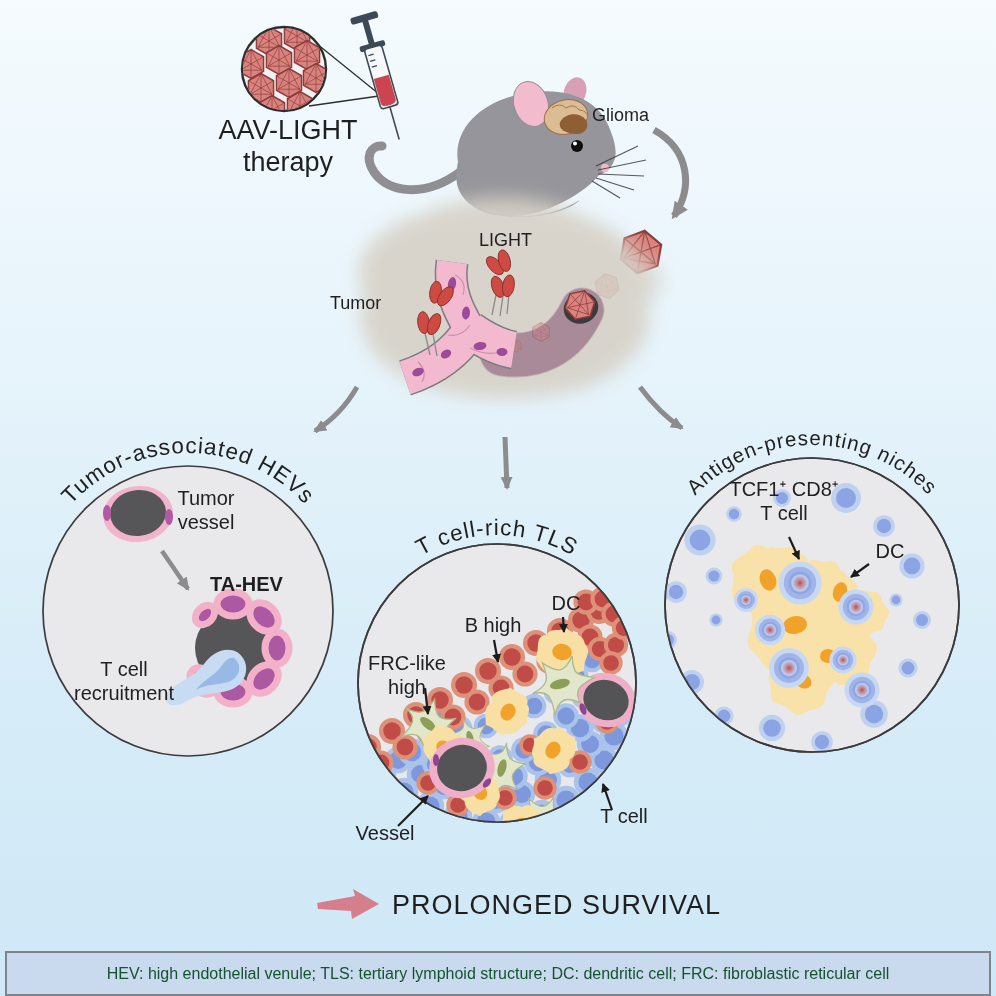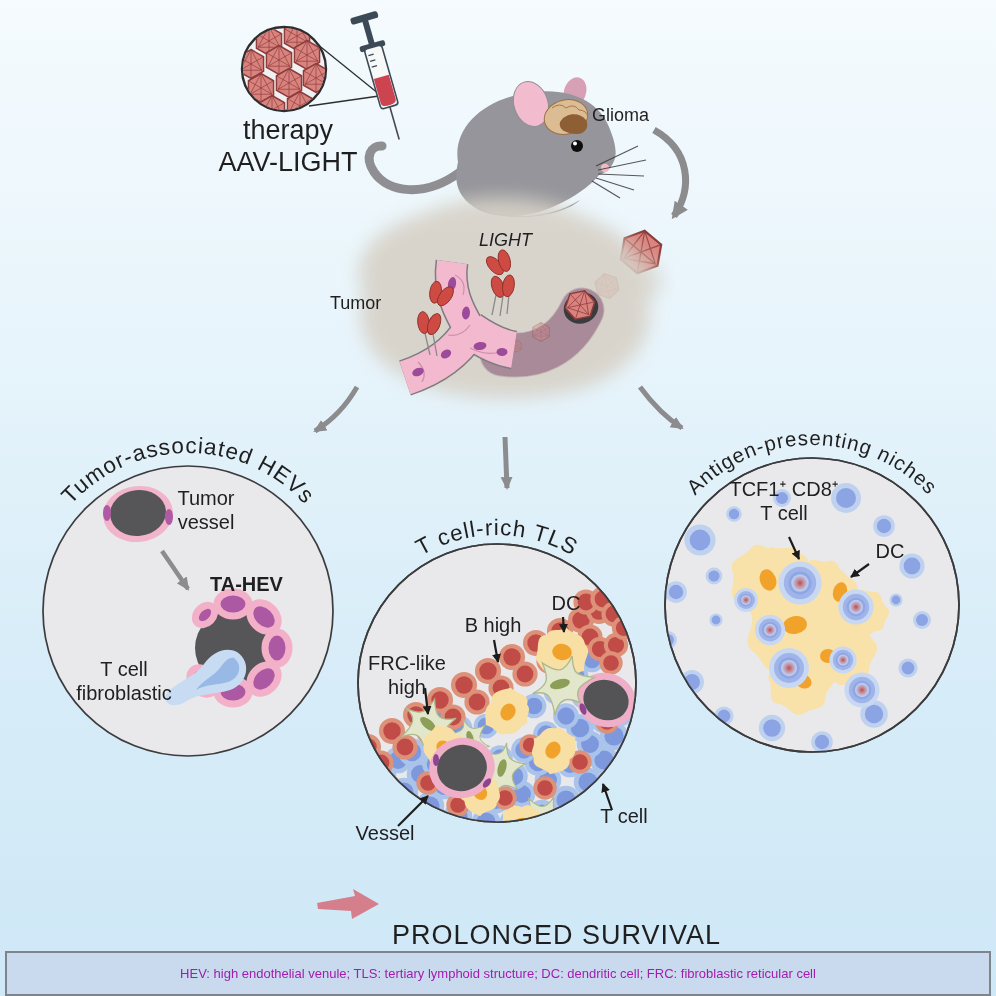--- a/index.html
+++ b/index.html
@@ -12,21 +12,21 @@
   .lbl{position:absolute;line-height:1.18;white-space:nowrap;}
   .center{transform:translateX(-50%);text-align:center;}
   .f20{font-size:20px;}
   .f23{font-size:18px;}
   .f27{font-size:27px;}
   .survival{font-size:27px;letter-spacing:1px;}
   .legendbar{
     position:absolute;left:5px;right:5px;top:951px;height:45px;
     background:#c9daee;border:2px solid #7e848b;box-sizing:border-box;
     display:flex;align-items:center;justify-content:center;
-    font-size:13px;color:#a21caf;white-space:nowrap;
+    font-size:16px;color:#14532d;white-space:nowrap;
   }
   svg text.title{font-family:"Liberation Sans",sans-serif;fill:#1f1f1f;letter-spacing:1px;}
 </style>
 </head>
 <body>
 
 <div id="canvas">
 
 <svg id="art" width="996" height="996" viewBox="0 0 996 996">
   <defs>
@@ -409,49 +409,49 @@
     <circle cx="812" cy="605" r="147" fill="none" stroke="#3c3c3e" stroke-width="1.7"></circle>
     <text class="title" font-size="20.5"><textPath href="#tp3" startOffset="50%" text-anchor="middle">Antigen-presenting niches</textPath></text>
     <path d="M 789 537 L 799 559" fill="none" stroke="#1c1c1c" stroke-width="2.2" marker-end="url(#mBlk)"></path>
     <path d="M 869 564 L 851 577" fill="none" stroke="#1c1c1c" stroke-width="2.2" marker-end="url(#mBlk)"></path>
   </g>
 
   <path d="M 317 903 L 355 896 L 353 889 L 379 904 L 352 919 L 351 911 L 318 909 Z" fill="#d67f8c"></path>
 </svg>
 
 <div class="lbl center f27" style="left:288px;top:115px;">
+  <div>AAV-LIGHT</div>
   <div>therapy</div>
-  <div>AAV-LIGHT</div>
 </div>
 <div class="lbl f23" style="left:592px;top:105px;">Glioma</div>
 <div class="lbl f23" style="left:330px;top:293px;">Tumor</div>
-<div class="lbl f23" style="left:479px;top:230px;font-style:italic;">LIGHT</div>
+<div class="lbl f23" style="left:479px;top:230px;">LIGHT</div>
 
 <div class="lbl center f20" style="left:206px;top:487px;">
   <div>Tumor</div>
   <div>vessel</div>
 </div>
 <div class="lbl f20" style="left:210px;top:573px;font-weight:bold;">TA-HEV</div>
 <div class="lbl center f20" style="left:124px;top:658px;">
   <div>T cell</div>
-  <div>fibroblastic</div>
+  <div>recruitment</div>
 </div>
 
 <div class="lbl center f20" style="left:407px;top:652px;">
   <div>FRC-like</div>
   <div>high</div>
 </div>
 <div class="lbl center f20" style="left:493px;top:614px;">B high</div>
 <div class="lbl center f20" style="left:566px;top:592px;">DC</div>
 <div class="lbl center f20" style="left:385px;top:822px;">Vessel</div>
 <div class="lbl center f20" style="left:624px;top:805px;">T cell</div>
 
 <div class="lbl center f20" style="left:784px;top:478px;">
   <div>TCF1⁺ CD8⁺</div>
   <div>T cell</div>
 </div>
 <div class="lbl center f20" style="left:890px;top:540px;">DC</div>
 
-<div class="lbl survival" style="left:392px;top:920px;">PROLONGED SURVIVAL</div>
+<div class="lbl survival" style="left:392px;top:890px;">PROLONGED SURVIVAL</div>
 
 <div class="legendbar">HEV: high endothelial venule; TLS: tertiary lymphoid structure; DC: dendritic cell; FRC: fibroblastic reticular cell</div>
 
 </div>
 
 </body></html>

